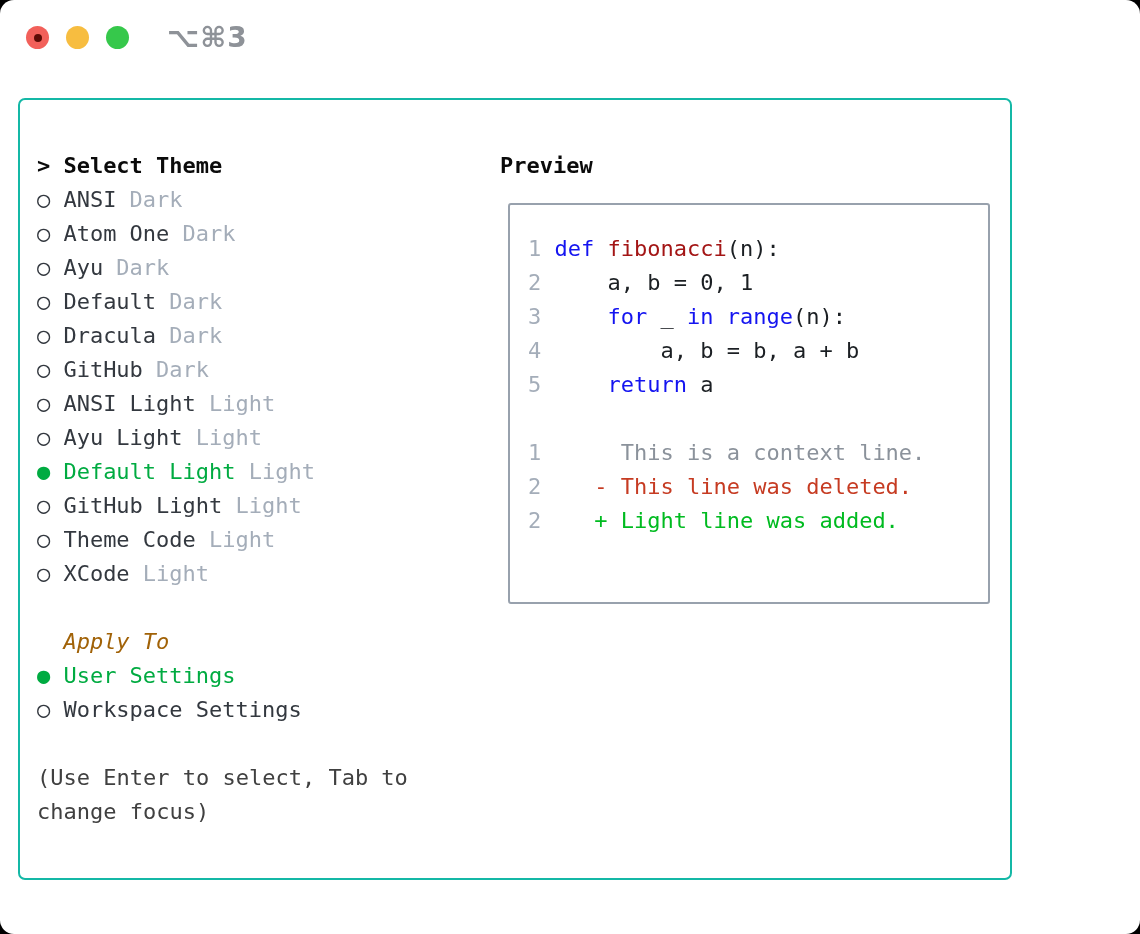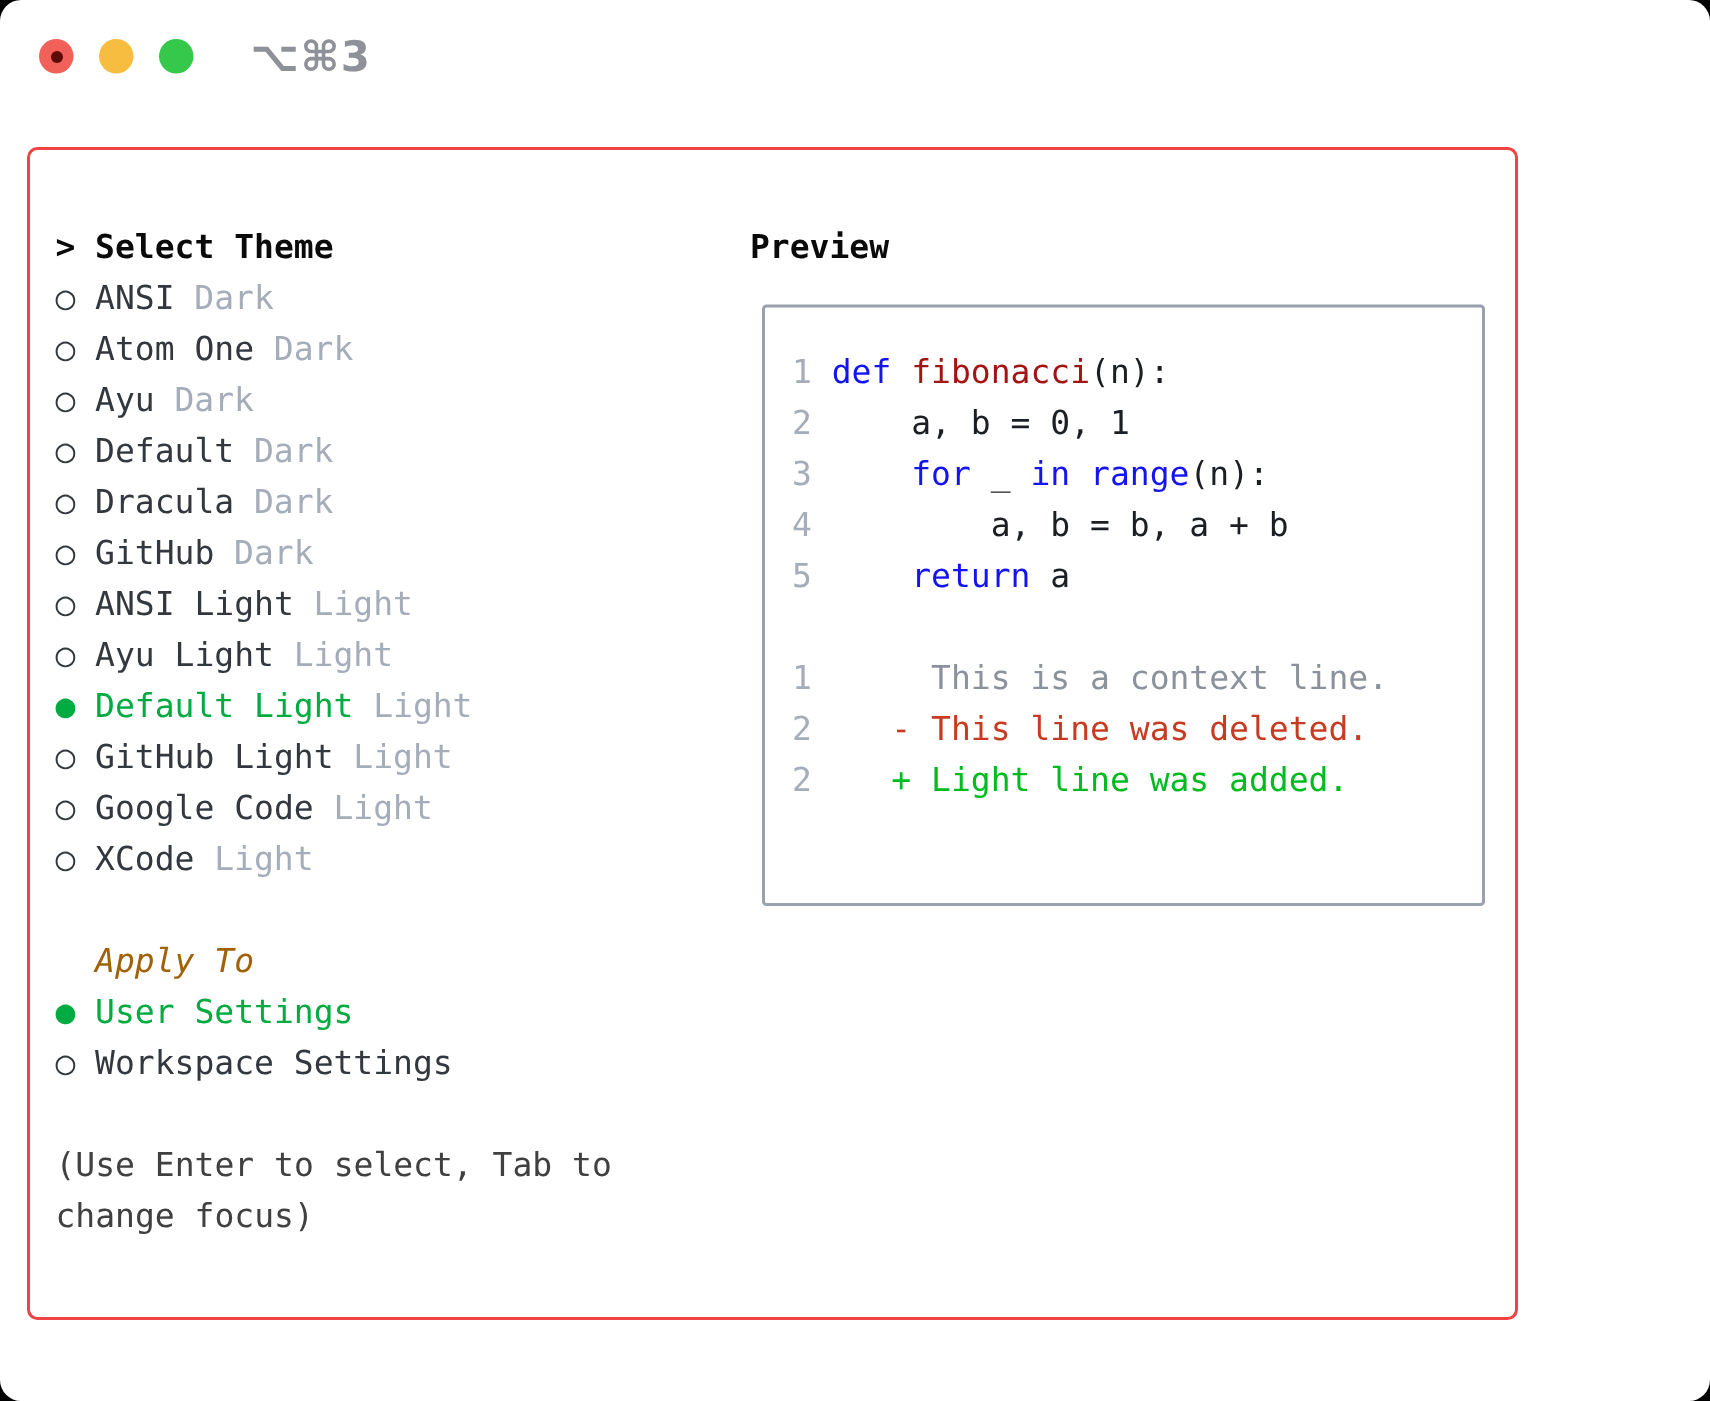--- a/index.html
+++ b/index.html
@@ -24,21 +24,21 @@
   .window-title {
     position: absolute; left: 167px; top: 21px;
     font-family: "DejaVu Sans", "Liberation Sans", sans-serif;
     font-size: 28px; font-weight: bold; color: #8e9298; letter-spacing: 1px;
   }
   
   .main-box {
     position: absolute; left: 18px; top: 98px;
     width: 994px; height: 782px;
     box-sizing: border-box;
-    border: 2px solid #ef4444;
+    border: 2px solid #14b8a6;
     border-radius: 7px;
     padding-top: 49px;
     display: flex; flex-direction: row;
     font-size: 22px;
   }
   .left-panel  { box-sizing: border-box; flex: 0 0 480px; padding-left: 17px; }
   .right-panel { flex: 1 1 auto; }
   .row { height: 34px; line-height: 34px; white-space: pre; color: #33383f; }
   .row.blank { height: 34px; }
   .bold { font-weight: bold; color: #0a0a0a; }
@@ -105,21 +105,21 @@
       <div class="row"><span class="marker">○</span><span class="name">GitHub</span><span class="variant">Dark</span></div>
 
       <div class="row"><span class="marker">○</span><span class="name">ANSI Light</span><span class="variant">Light</span></div>
 
       <div class="row"><span class="marker">○</span><span class="name">Ayu Light</span><span class="variant">Light</span></div>
 
       <div class="row selected"><span class="marker">●</span><span class="name">Default Light</span><span class="variant">Light</span></div>
 
       <div class="row"><span class="marker">○</span><span class="name">GitHub Light</span><span class="variant">Light</span></div>
 
-      <div class="row"><span class="marker">○</span><span class="name">Google Code</span><span class="variant">Light</span></div>
+      <div class="row"><span class="marker">○</span><span class="name">Theme Code</span><span class="variant">Light</span></div>
 
       <div class="row"><span class="marker">○</span><span class="name">XCode</span><span class="variant">Light</span></div>
 
       <div class="row blank"></div>
 
       <div class="row plain-header"><span class="marker"></span><span>Apply To</span></div>
 
       <div class="row selected"><span class="marker">●</span><span class="name">User Settings</span></div>
 
       <div class="row"><span class="marker">○</span><span class="name">Workspace Settings</span></div>

